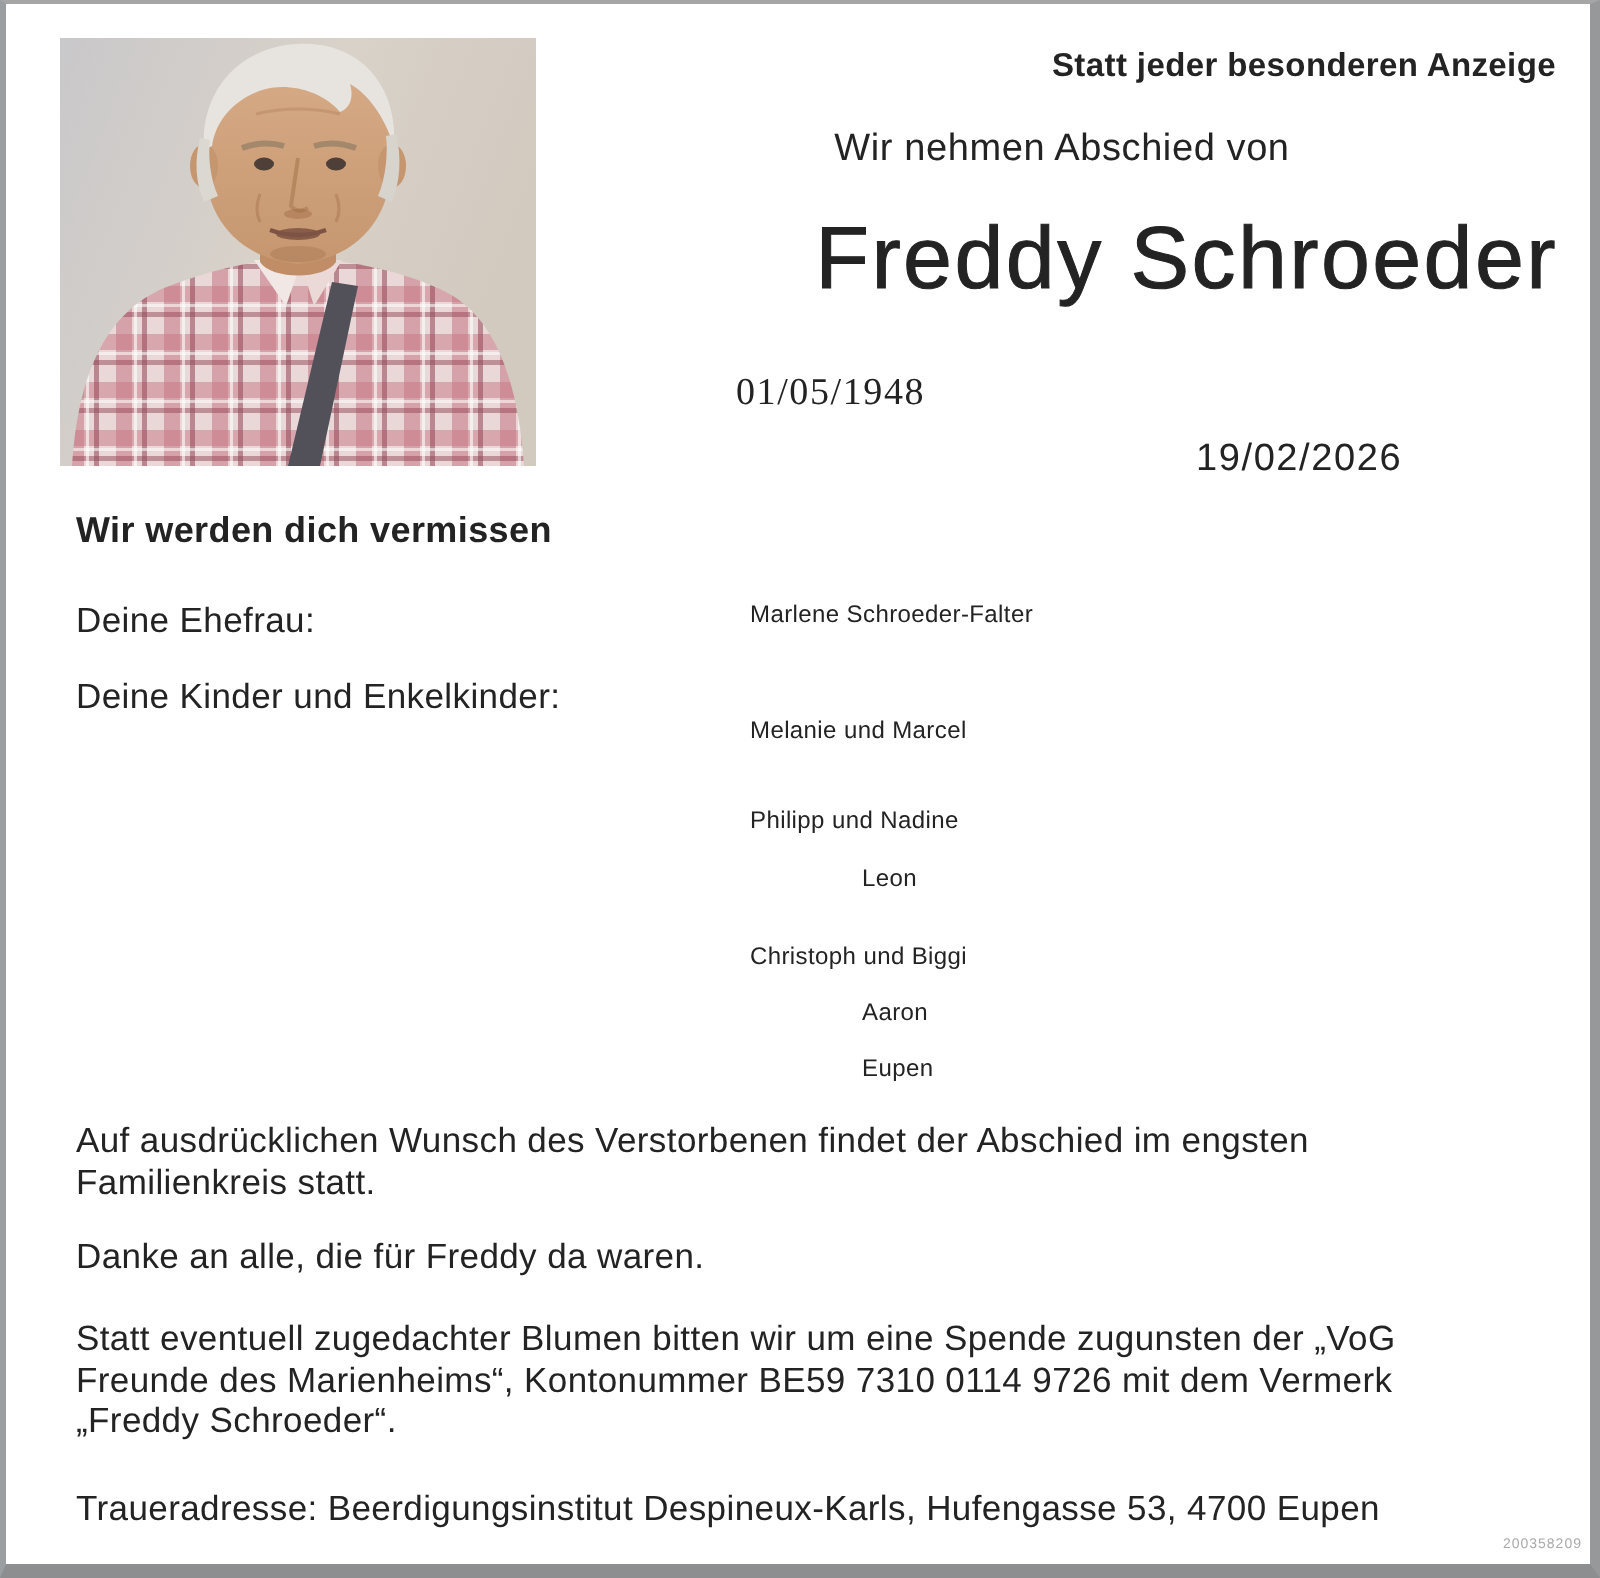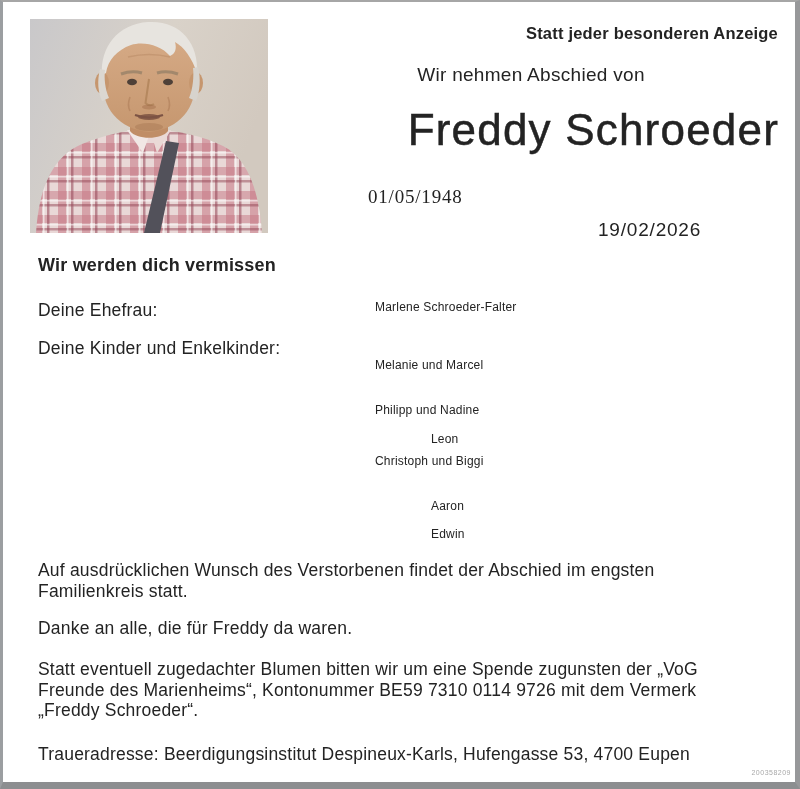--- a/index.html
+++ b/index.html
@@ -110,23 +110,23 @@
 
   <div class="abs farewell">Wir werden dich vermissen</div>
 
   <div class="abs lbl" style="top:300px">Deine Ehefrau:</div>
   <div class="abs val" style="top:300px">Marlene Schroeder-Falter</div>
 
   <div class="abs lbl" style="top:338px">Deine Kinder und Enkelkinder:</div>
   <div class="abs val" style="top:358px">Melanie und Marcel</div>
   <div class="abs val" style="top:403px">Philipp und Nadine</div>
   <div class="abs val indent" style="top:432px">Leon</div>
-  <div class="abs val" style="top:454px">Christoph und Biggi</div>
+  <div class="abs val" style="top:471px">Christoph und Biggi</div>
   <div class="abs val indent" style="top:499px">Aaron</div>
-  <div class="abs val indent" style="top:527px">Edwin</div>
+  <div class="abs val indent" style="top:527px">Eupen</div>
 
   <div class="abs para p1">Auf ausdrücklichen Wunsch des Verstorbenen findet der Abschied im engsten Familienkreis statt.</div>
   <div class="abs para thanks">Danke an alle, die für Freddy da waren.</div>
   <div class="abs para p2">Statt eventuell zugedachter Blumen bitten wir um eine Spende zugunsten der „VoG Freunde des Marienheims“, Kontonummer BE59 7310 0114 9726 mit dem Vermerk „Freddy Schroeder“.</div>
   <div class="abs para address">Traueradresse: Beerdigungsinstitut Despineux-Karls, Hufengasse 53, 4700 Eupen</div>
 
   <div class="abs refnum">200358209</div>
 </div>
 
 </body></html>

